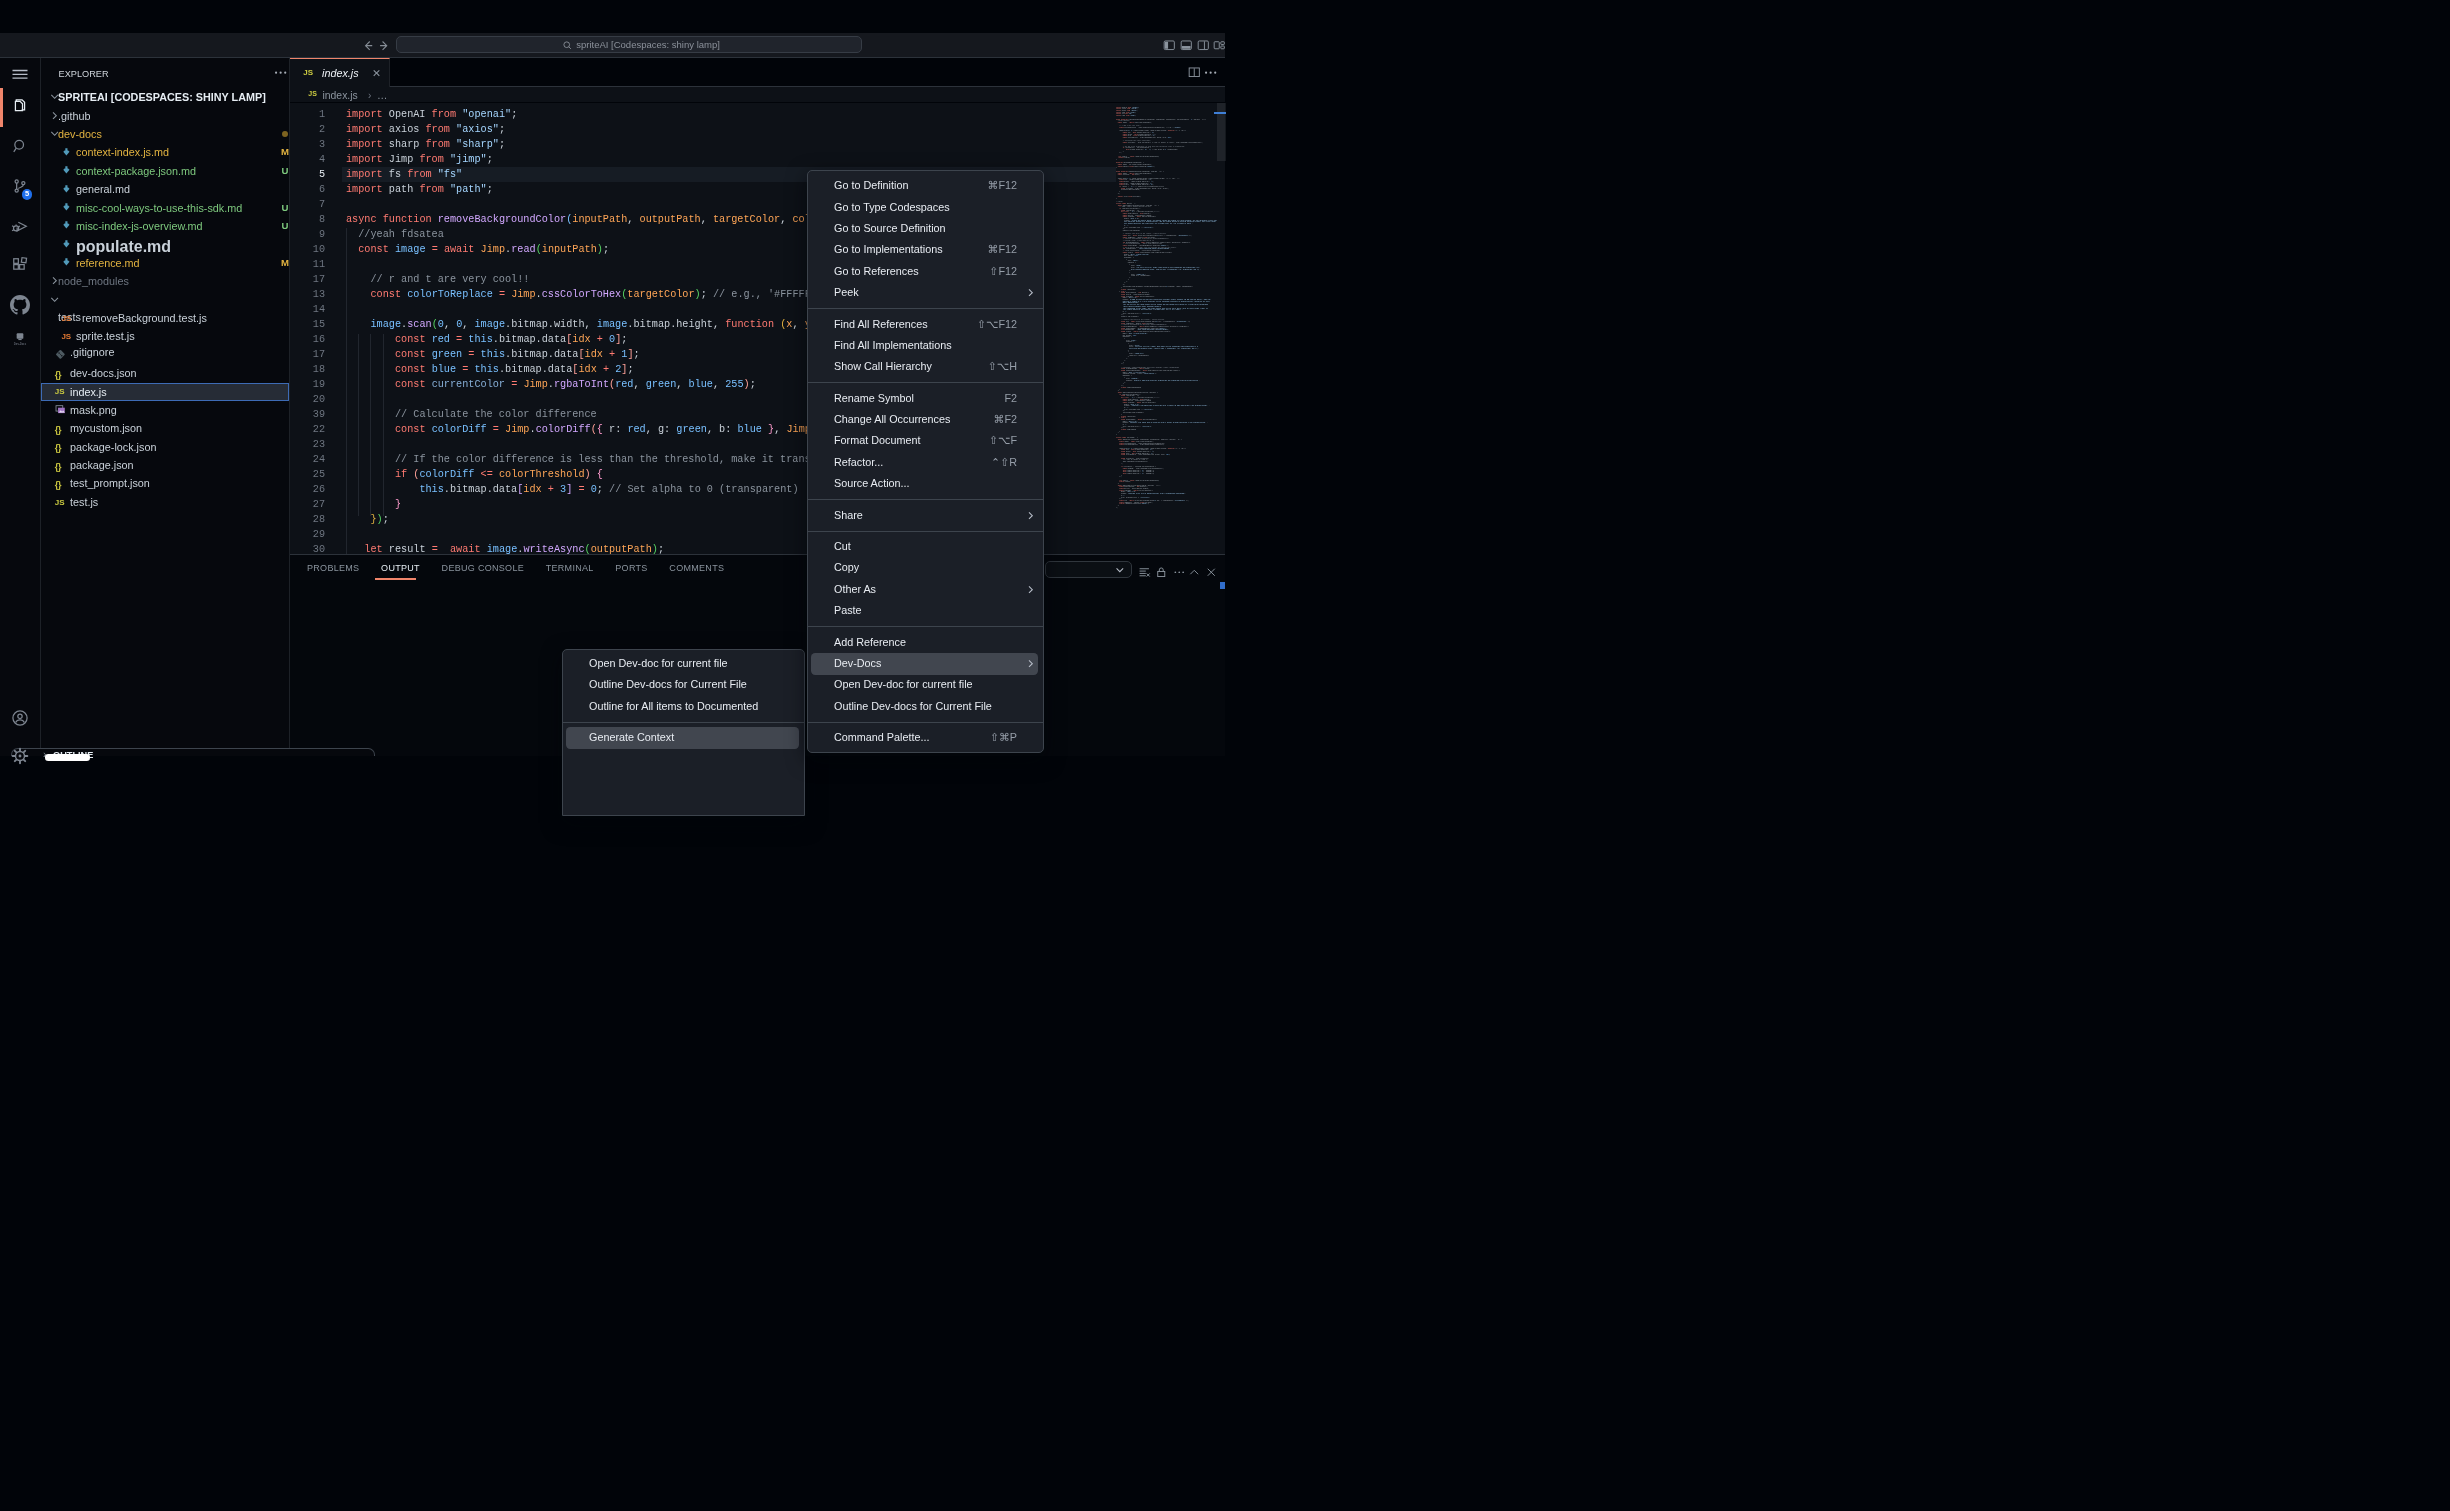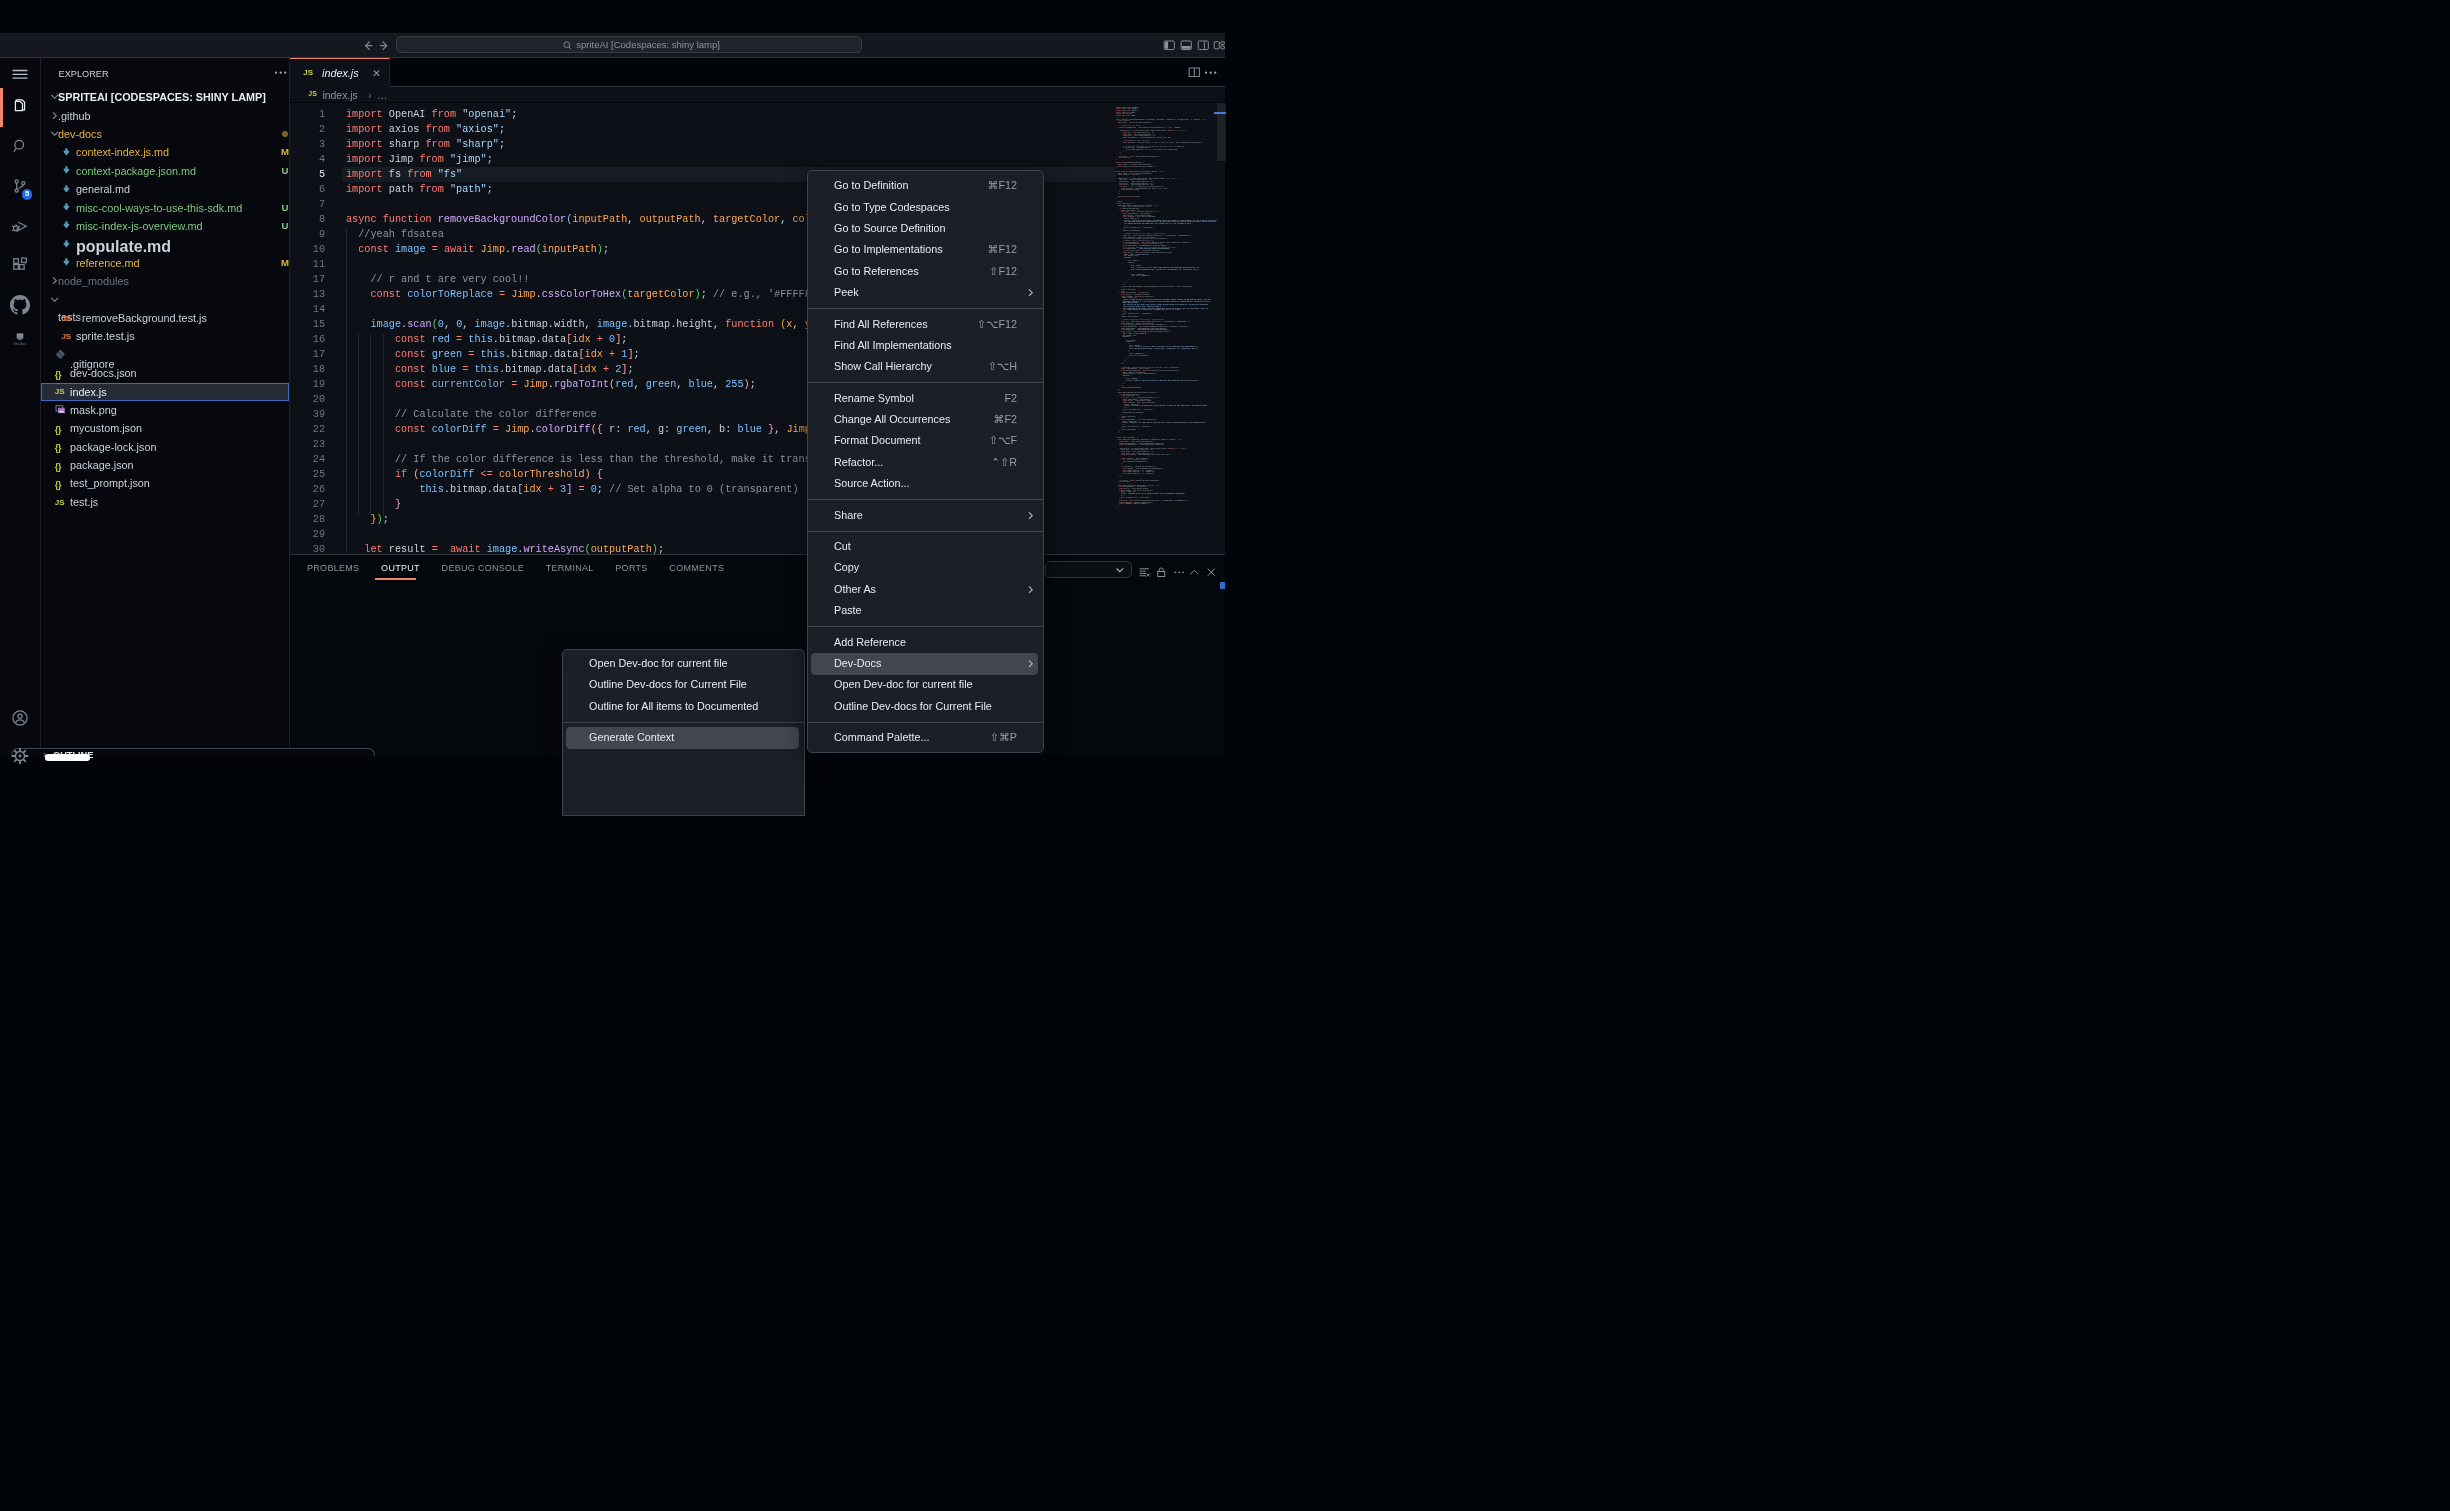--- a/index.html
+++ b/index.html
@@ -179,21 +179,21 @@
       </svg>
       <div class="abs" style="left:17px;top:20px;font-size:10.8px;color:#c9d1d9;font-weight:normal;white-space:nowrap">tests</div>
     </div>
     <div class="abs" style="left:6px;top:251px;width:249px;height:18.3px">
       <div class="abs" style="left:35px;top:2.7px;font-size:10.8px;color:#c9d1d9;font-weight:normal;white-space:nowrap">removeBackground.test.js</div>
     </div>
     <div class="abs" style="left:0;top:269px;width:249px;height:18.3px">
       <div class="abs" style="left:35px;top:2.7px;font-size:11px;color:#c9d1d9;font-weight:normal;white-space:nowrap">sprite.test.js</div>
     </div>
     <div class="abs" style="left:0;top:288px;width:249px;height:18.3px">
-      <div class="abs" style="left:29px;top:12px;font-size:10.8px;color:#c9d1d9;font-weight:normal;white-space:nowrap">.gitignore</div>
+      <div class="abs" style="left:29px;top:0;font-size:10.8px;color:#c9d1d9;font-weight:normal;white-space:nowrap">.gitignore</div>
     </div>
     <div class="abs" style="left:0;top:306px;width:249px;height:18.3px">
       <div class="abs" style="left:29px;top:2.7px;font-size:10.8px;color:#c9d1d9;font-weight:normal;white-space:nowrap">dev-docs.json</div>
     </div>
     <div class="abs" style="left:0;top:325px;width:249px;height:18.3px">
       <div class="abs" style="left:0.4px;top:0;width:248px;height:18px;background:#262c36;border:0.8px solid #3d6bb5;box-sizing:border-box"></div>
       <div class="abs" style="left:29px;top:2.7px;font-size:10.8px;color:#e6edf3;font-weight:normal;white-space:nowrap">index.js</div>
     </div>
     <div class="abs" style="left:0;top:343px;width:249px;height:18.3px">
       <div class="abs" style="left:29px;top:2.7px;font-size:10.8px;color:#c9d1d9;font-weight:normal;white-space:nowrap">mask.png</div>

